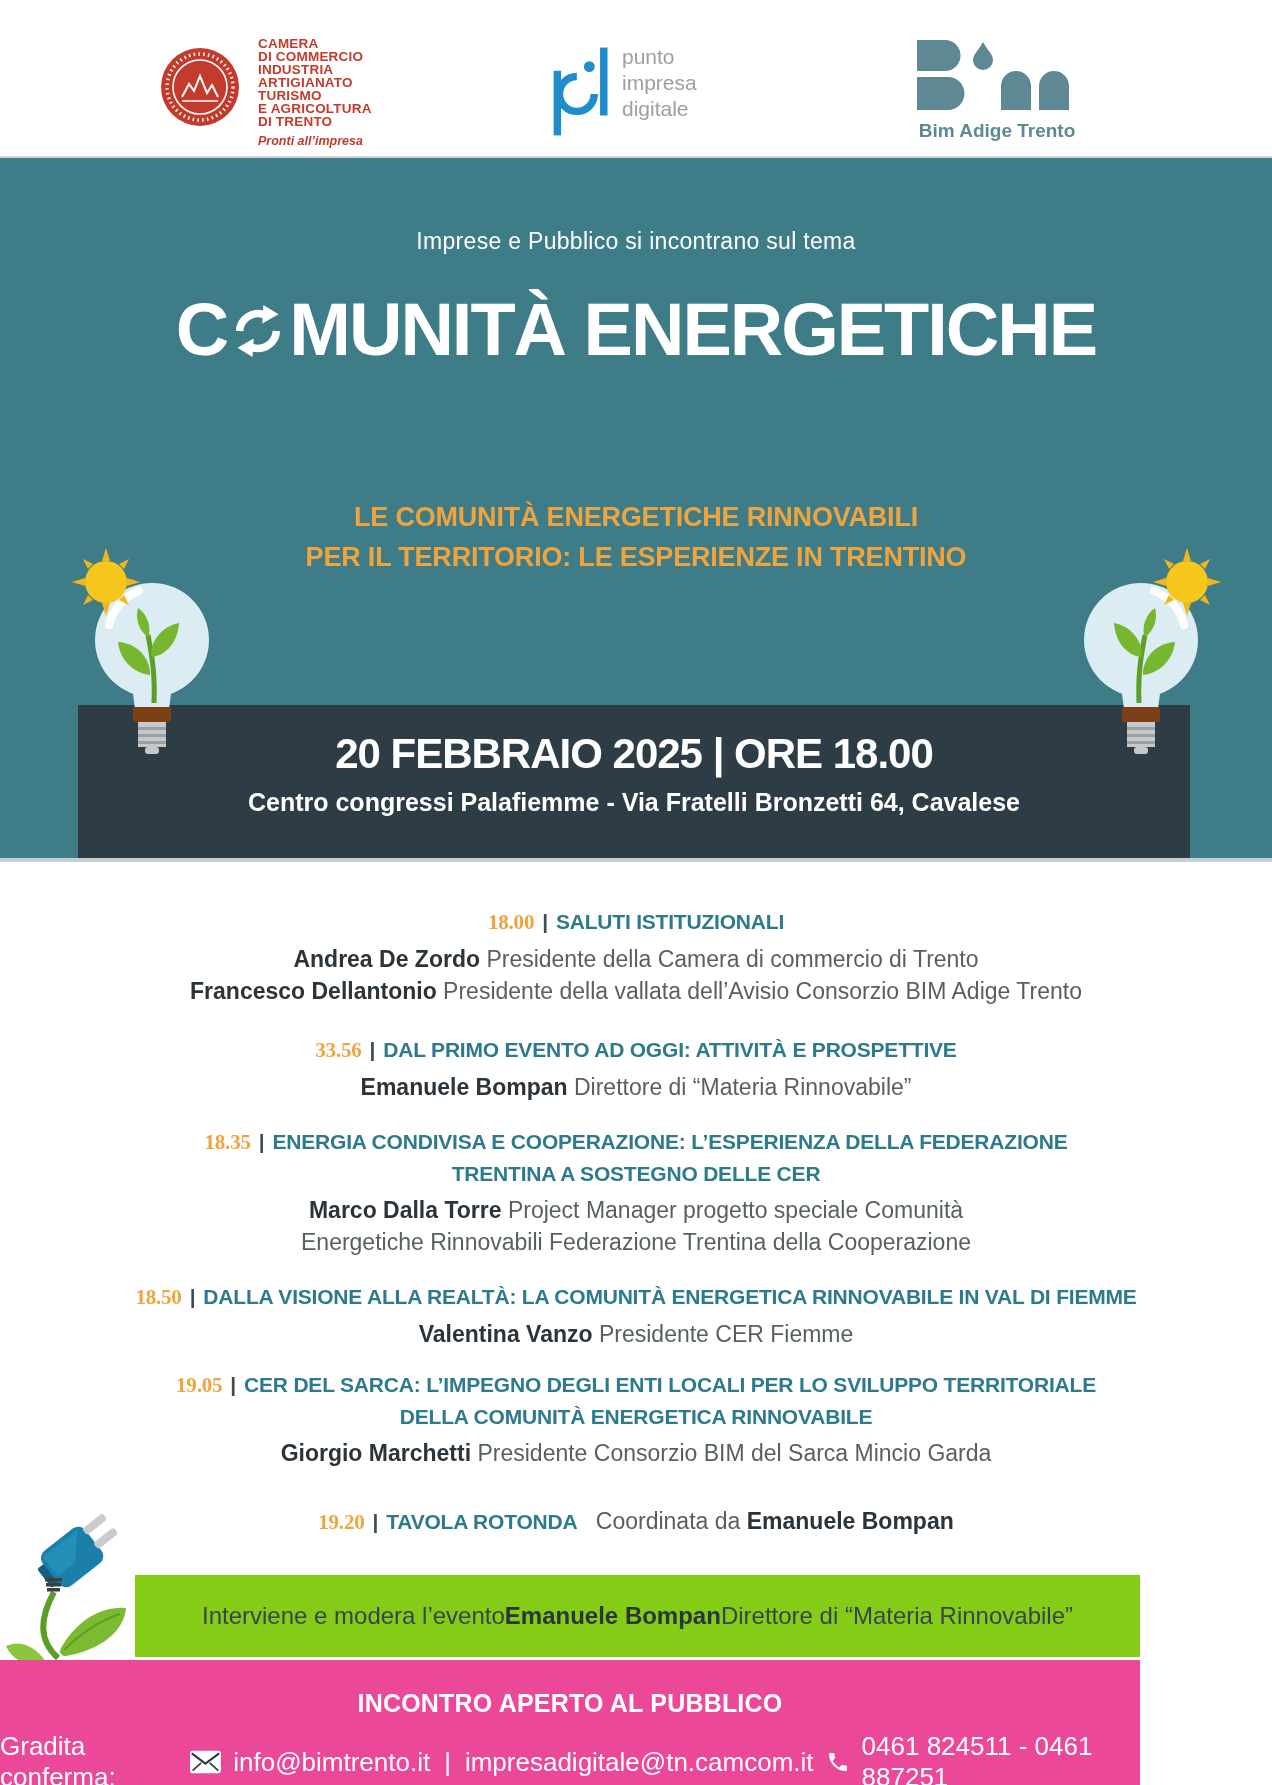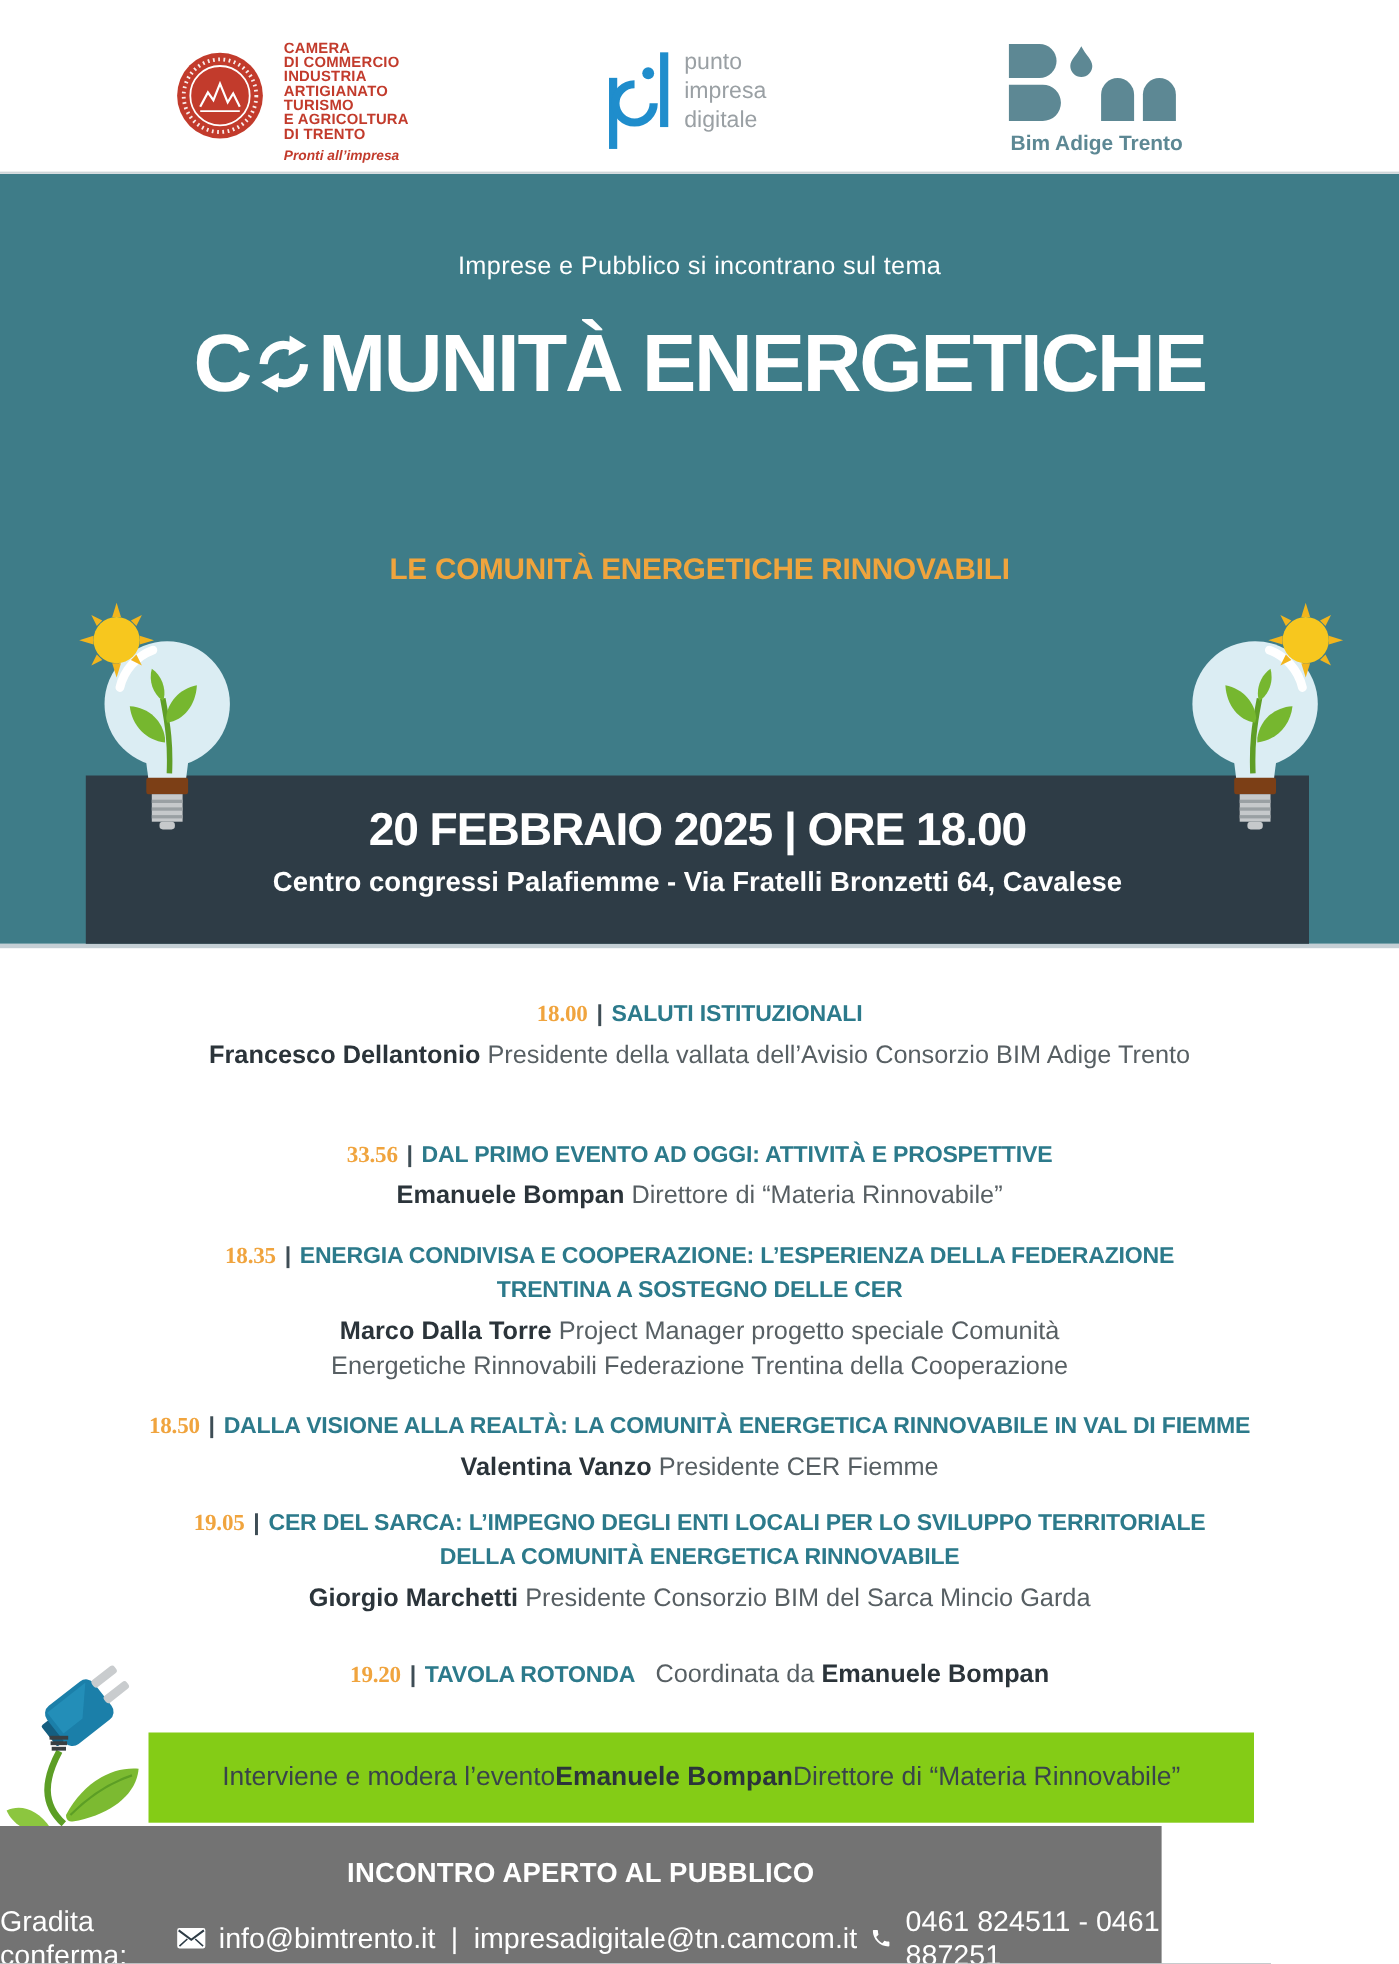--- a/index.html
+++ b/index.html
@@ -42,21 +42,21 @@
   .s-name { font-weight:700; color:#2b343a; }
   .rt-mid { font-size:23px; font-weight:400; color:#575f63; letter-spacing:0;margin-left:12px; }
   .rt-name { font-size:23px; font-weight:700; color:#2b343a; letter-spacing:0; }
 
   
   .moderator { position:absolute; left:135px; top:1575px; width:1005px; height:82px; background:#84cc16; display:flex; align-items:center; justify-content:center; font-size:24px; color:#39444a; z-index:2; }
   .mod-name { font-weight:700; color:#2b343a; }
   .plug { position:absolute; left:2px; top:1492px; width:160px; height:175px; overflow:visible; z-index:5; }
 
   
-  .footer { position:absolute; left:0; top:1660px; width:1056px; height:125px; background:#737373; z-index:6; }
+  .footer { position:absolute; left:0; top:1660px; width:1140px; height:125px; background:#ec4899; z-index:6; }
   .footer-title { margin-top:29px; text-align:center; color:#fff; font-size:25px; font-weight:800; letter-spacing:.2px; }
   .footer-row { margin-top:13px; display:flex; justify-content:center; align-items:center; gap:12px; color:#fff; font-size:26px; }
   .footer-row .fsep { padding:0 2px; }
 </style>
 </head>
 <body>
 
 <div class="poster">
 
   <div class="hdr">
@@ -119,20 +119,21 @@
             <path d="M16,50 A34,34 0 0 1 62,20"></path>
             <path d="M84,50 A34,34 0 0 1 38,80"></path>
           </g>
           <polygon fill="#fff" points="60,2 88,19 58,36"></polygon>
           <polygon fill="#fff" points="40,98 12,81 42,64"></polygon>
         </svg><span>MUNITÀ ENERGETICHE</span></div>
   </h1>
 
   <div class="subtitle">
     <div>LE COMUNITÀ ENERGETICHE RINNOVABILI</div>
+    <div>PER IL TERRITORIO: LE ESPERIENZE IN TRENTINO</div>
   </div>
 
   <div class="date-banner">
     <div class="date-line">20 FEBBRAIO 2025 | ORE 18.00</div>
     <div class="venue-line">Centro congressi Palafiemme - Via Fratelli Bronzetti 64, Cavalese</div>
   </div>
 
   <svg class="bulb left" viewBox="0 0 160 210">
     <circle cx="77" cy="95" r="57" fill="#DBEDF3"></circle>
     <path d="M56,133 L60,164 L94,164 L98,133 Z" fill="#DBEDF3"></path>
@@ -182,20 +183,21 @@
       <polygon fill="#F2B51D" points="54,60 49,50 44,55"></polygon>
       <polygon fill="#F2B51D" points="8,60 13,50 18,55"></polygon>
       <polygon fill="#F2B51D" points="8,14 13,24 18,19"></polygon>
       <circle cx="31" cy="37" r="21" fill="#F7C71E"></circle>
     </g>
   </svg>
 
   <div class="s-block" style="top:906px">
     <div class="s-head"><span class="s-time">18.00</span><span class="s-sep">|</span><span>SALUTI ISTITUZIONALI</span></div>
     <div class="s-speakers">
+      <div class="s-line"><span class="s-name">Andrea De Zordo</span><span> Presidente della Camera di commercio di Trento</span></div>
       <div class="s-line"><span class="s-name">Francesco Dellantonio</span><span> Presidente della vallata dell’Avisio Consorzio BIM Adige Trento</span></div>
     </div>
   </div>
 
   <div class="s-block" style="top:1034px">
     <div class="s-head"><span class="s-time">33.56</span><span class="s-sep">|</span><span>DAL PRIMO EVENTO AD OGGI: ATTIVITÀ E PROSPETTIVE</span></div>
     <div class="s-speakers">
       <div class="s-line"><span class="s-name">Emanuele Bompan</span><span> Direttore di “Materia Rinnovabile”</span></div>
     </div>
   </div>

